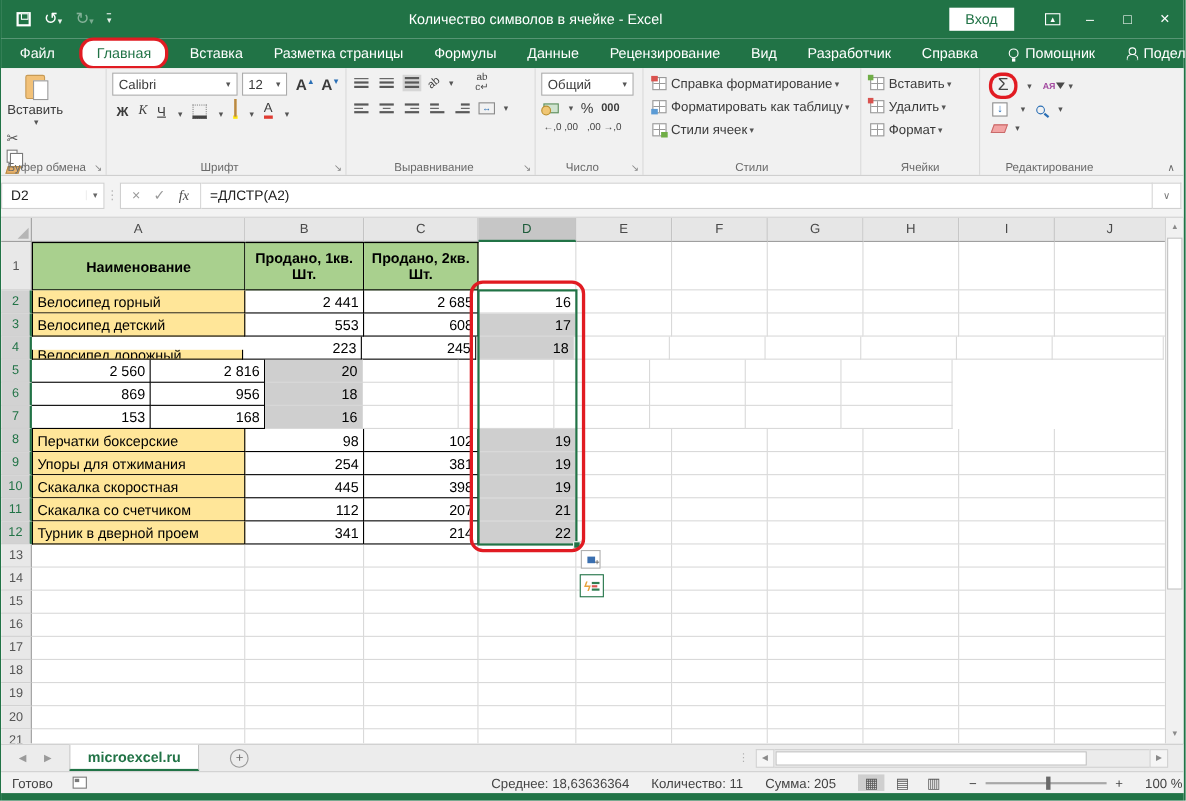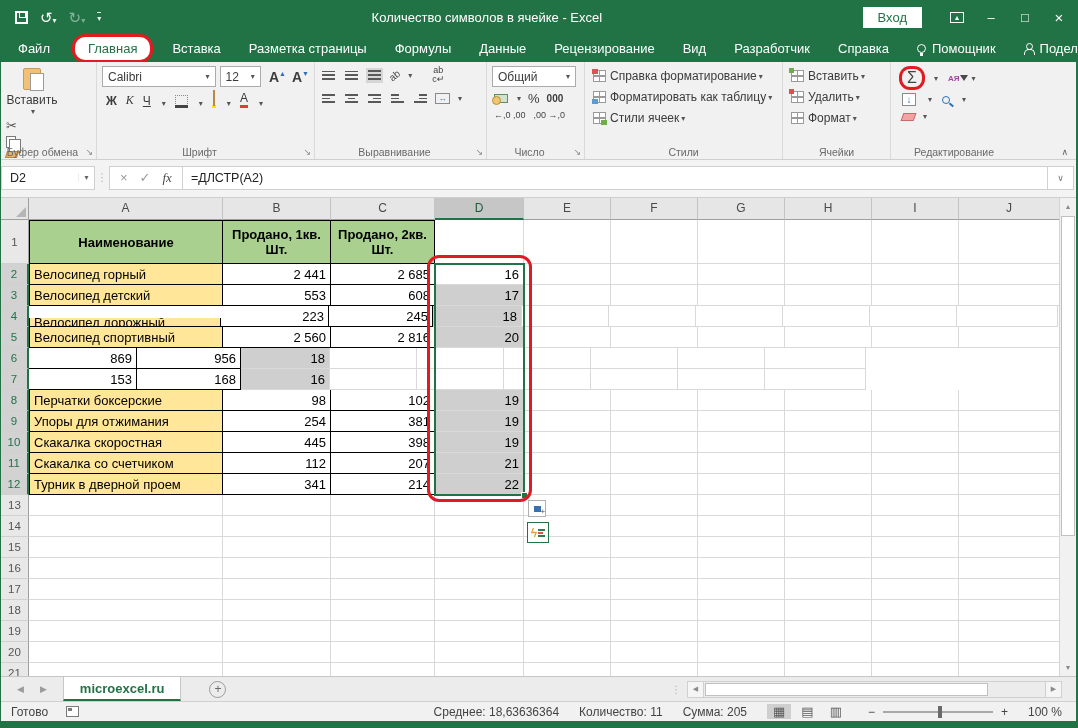--- a/index.html
+++ b/index.html
@@ -148,21 +148,21 @@
   .hscroll { width:375px; align-self:center; height:17px; display:flex; align-items:center; background:#ececec; margin-right:14px; }
   .hs-btn { width:17px; height:17px; display:flex; align-items:center; justify-content:center; font-size:7px; color:#8a8a8a; border:1px solid #d0d0d0; background:#f5f5f5; }
   .hs-track { flex:1; height:17px; position:relative; border-top:1px solid #d0d0d0; border-bottom:1px solid #d0d0d0; }
   .hs-thumb { position:absolute; left:1px; top:1px; bottom:1px; width:83%; background:#fff; border:1px solid #c0c0c0; }
 
   
   .statusbar { height:20px; background:#f1f1f1; border-top:1px solid #d0d0d0; display:flex; align-items:center; font-size:12px; color:#444; flex:0 0 auto; }
   .sb-left { display:flex; align-items:center; gap:18px; padding-left:10px; }
   .ic-macro { width:13px; height:11px; border:1px solid #7a7a7a; position:relative; display:inline-block; background:#fff; }
   .ic-macro::after { content:""; position:absolute; left:1px; top:1px; width:4px; height:3px; background:#7a7a7a; }
-  .sb-right { margin-left:auto; display:flex; align-items:center; gap:20px; padding-right:14px; white-space:nowrap; }
+  .sb-right { margin-left:auto; display:flex; align-items:center; gap:20px; padding-right:1px; white-space:nowrap; }
   .views { display:flex; align-items:center; gap:4px; font-size:13px; color:#5a5a5a; }
   .vbtn { padding:0 6px; }
   .vbtn.on { background:#cfcfcf; }
   .zoomctrl { display:flex; align-items:center; gap:8px; }
   .z-track { width:110px; height:2px; background:#a8a8a8; position:relative; }
   .z-thumb { position:absolute; left:50%; top:-5px; width:4px; height:12px; background:#6a6a6a; }
   .greenstrip { height:7px; background:#217346; flex:0 0 auto; }
 </style>
 </head>
 <body>
@@ -499,21 +499,20 @@
             <div class="cell d-sel" style="width: 89px;">18</div>
             <div class="cell" style="width: 87px;"></div>
             <div class="cell" style="width: 87px;"></div>
             <div class="cell" style="width: 87px;"></div>
             <div class="cell" style="width: 87px;"></div>
             <div class="cell" style="width: 87px;"></div>
             <div class="cell" style="width: 101px;"></div>
           </div>
           <div class="g-row" style="height: 21px;">
             <div class="rn sel">5</div>
-            <div class="cell c-name tb tb-left" style="width: 194px;">Велосипед спортивный</div>
             <div class="cell num tb" style="width: 108px;">2 560</div>
             <div class="cell num tb" style="width: 104px;">2 816</div>
             <div class="cell d-sel" style="width: 89px;">20</div>
             <div class="cell" style="width: 87px;"></div>
             <div class="cell" style="width: 87px;"></div>
             <div class="cell" style="width: 87px;"></div>
             <div class="cell" style="width: 87px;"></div>
             <div class="cell" style="width: 87px;"></div>
             <div class="cell" style="width: 101px;"></div>
           </div>

